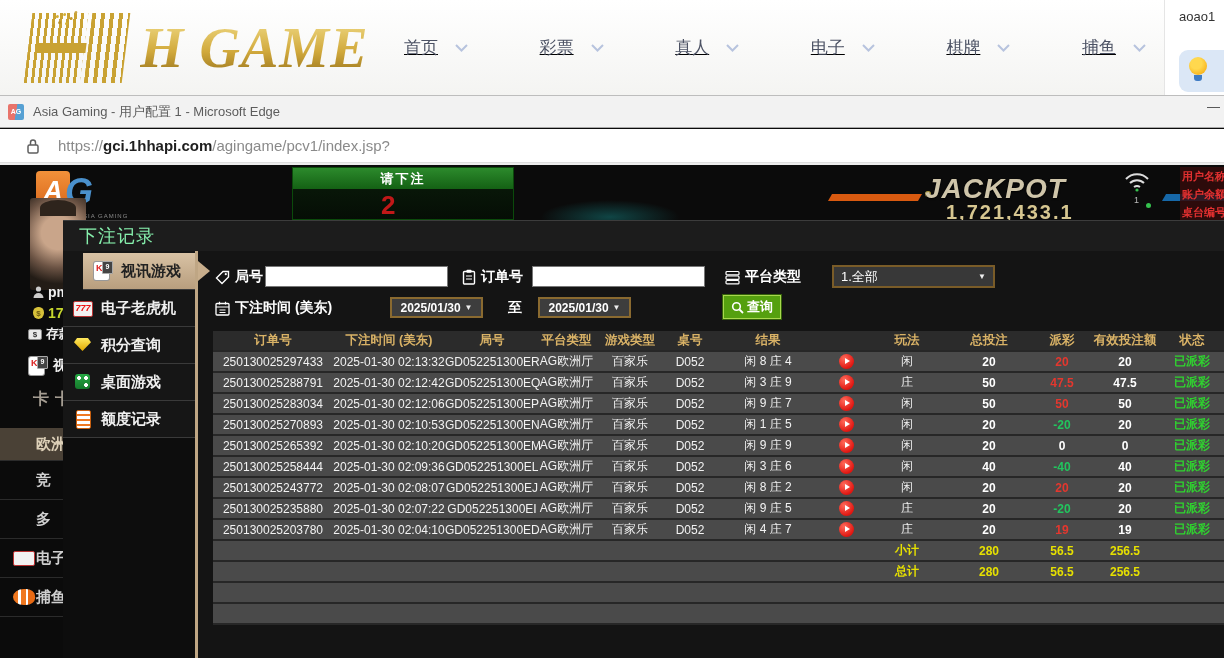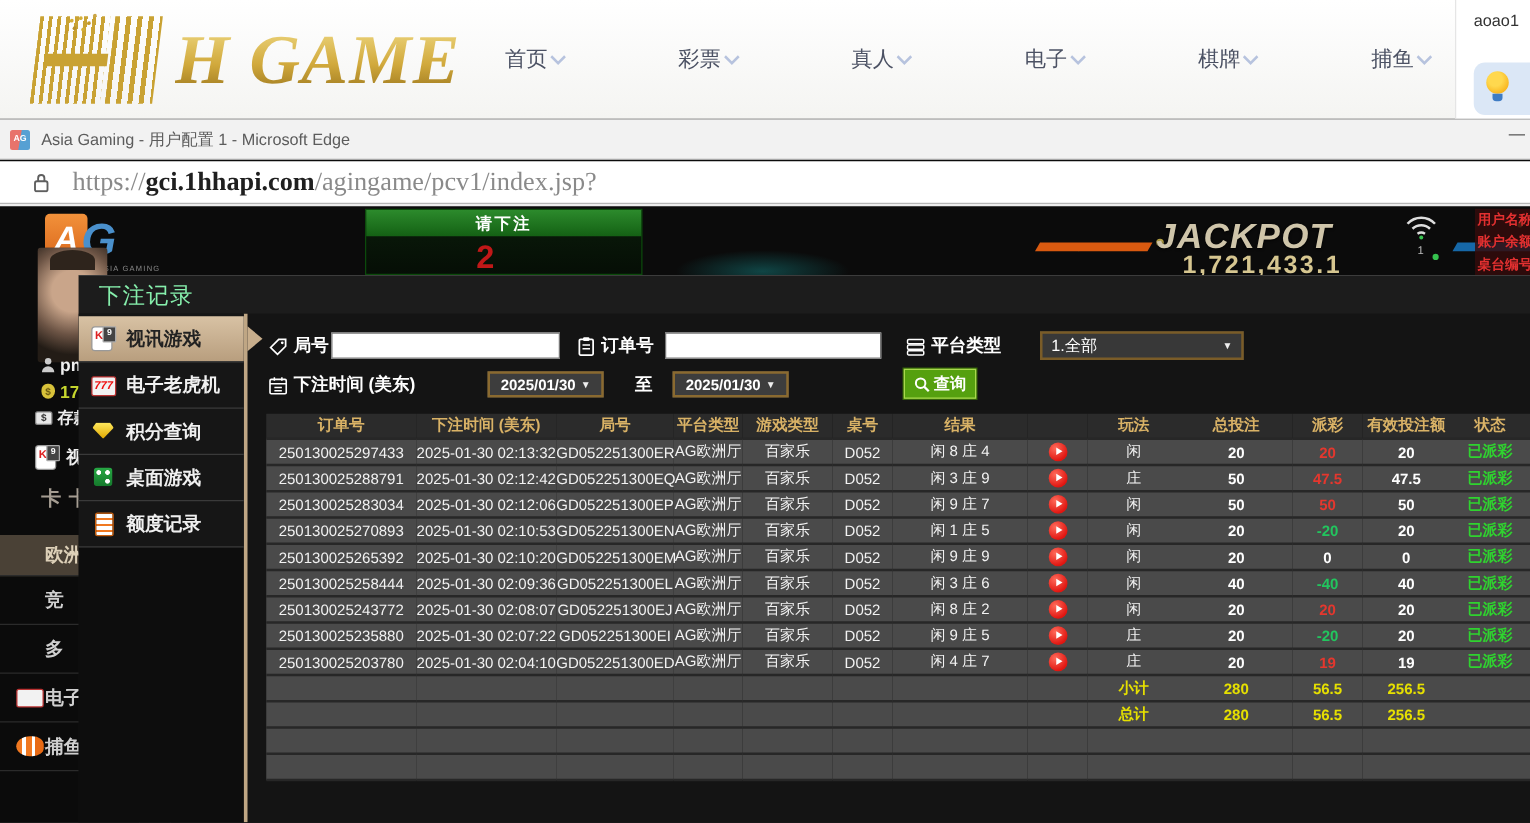--- a/index.html
+++ b/index.html
@@ -18,21 +18,21 @@
       background:repeating-linear-gradient(90deg,#c9a233 0 4px,transparent 4px 9px); }
   .logo-mark b { position:absolute; left:8px; top:30px; width:50px; height:10px; background:#c9a233; }
   .logo-dots { position:absolute; left:24px; top:2px; width:3px; height:3px; border-radius:50%; background:#d4af37;
       box-shadow:7px -2px 0 #d4af37,14px 2px 0 #c49a2c,3px 6px 0 #b8902a,10px 7px 0 #d4af37,-3px 9px 0 #c49a2c,18px -4px 0 #caa545; }
   .logo-text { font-family:"Liberation Serif", serif; font-weight:bold; font-style:italic;
       font-size:56px; letter-spacing:1px; line-height:70px;
       background:linear-gradient(#f6e493,#d1a93c 55%,#8a6614);
       -webkit-background-clip:text; background-clip:text; color:transparent; }
   .main-nav { position:absolute; left:392px; top:0; width:766px; height:95px;
       display:flex; align-items:center; justify-content:space-between; padding:0 12px; }
-  .nav-item { display:flex; align-items:center; gap:2px; cursor:pointer; }
+  .nav-item { display:flex; align-items:center; gap:17px; cursor:pointer;text-decoration:underline; }
   .nav-label { font-size:17px; color:#4c5264; }
   .right-panel { position:absolute; left:1164px; top:0; width:60px; height:95px;
       background:#fff; border-left:1px solid #e5e5e5; }
   .account-name { position:absolute; top:9px; left:14px; font-size:13px; color:#333; }
   .bulb-card { position:absolute; top:50px; left:14px; width:58px; height:42px;
       background:#dbe7f6; border-radius:9px; }
   .bulb { position:absolute; left:10px; top:7px; width:18px; height:18px; border-radius:50%;
       background:radial-gradient(circle at 40% 35%,#ffd84e 35%,#f59f00); }
   .bulb::after { content:""; position:absolute; left:5px; top:18px; width:8px; height:6px;
       background:#3f7cc4; border-radius:0 0 3px 3px; }
@@ -41,21 +41,21 @@
   .edge-titlebar { position:absolute; left:0; top:95px; width:1224px; height:33px;
       background:#f2f2f2; border-top:1px solid #bdbdbd; border-bottom:1px solid #a8a8a8;
       display:flex; align-items:center; gap:9px; padding-left:8px; }
   .favicon { width:16px; height:16px; border-radius:2px; flex:none;
       background:linear-gradient(100deg,#e8736b 48%,#56a0d3 52%);
       color:#fff; font-size:7px; font-weight:bold; text-align:center; line-height:16px; letter-spacing:0; }
   .win-title { font-size:13px; color:#5c5c5c; }
   .minimize { position:absolute; right:4px; top:3px; font-size:13px; color:#444; cursor:pointer; }
   .edge-urlbar { position:absolute; left:0; top:129px; width:1224px; height:34px; background:#fff;
       display:flex; align-items:center; gap:18px; padding-left:26px; border-bottom:1px solid #dedede; }
-  .url { font-size:21px; white-space:nowrap;font-family:Liberation Serif, serif; }
+  .url { font-size:15px; white-space:nowrap; }
   .url .dim { color:#8a8a8a; }
   .url .host { color:#1f1f1f; font-weight:bold; }
 
   
   .game { position:absolute; left:0; top:163px; width:1224px; height:495px;
       background:#0b0b0b; border-top:2px solid #ededed; overflow:hidden; }
   .bg-glow { position:absolute; left:540px; top:35px; width:140px; height:34px;
       background:radial-gradient(ellipse at center, rgba(22,140,140,.45), transparent 70%); }
   .bg-lights { position:absolute; left:925px; top:26px; width:6px; height:6px; border-radius:50%;
       background:#d8c050; box-shadow:288px -14px 0 -1px #d8c050, 298px 16px 0 -2px #38b868, -65px 6px 0 -2px #705838; opacity:.85; }
@@ -126,21 +126,21 @@
   .modal-title { height:30px; background:#1c1c1c; color:#86efac; font-size:18px;
       line-height:30px; padding-left:16px; letter-spacing:1px; }
   .modal-body { position:absolute; left:0; top:30px; right:0; bottom:0; background:#141414; }
 
   .menu { position:absolute; left:0; top:0; width:135px; bottom:0;
       border-right:3px solid #bfa684; display:flex; flex-direction:column; }
   .menu-items { background:#161616; padding-top:2px; }
   .menu-item { position:relative; height:37px; border-bottom:1px solid #3a3a3a;
       display:flex; align-items:center; gap:8px; padding-left:10px;
       color:#f0f0f0; font-size:15px; font-weight:bold; cursor:pointer; }
-  .menu-item.selected { background:linear-gradient(#d8c2a4,#b89e7e); color:#222; }
+  .menu-item.selected { background:linear-gradient(#d8c2a4,#b89e7e); color:#222;margin-left:20px; }
   .menu-item.selected::after { content:""; position:absolute; right:-15px; top:50%; margin-top:-10px;
       border-top:10px solid transparent; border-bottom:10px solid transparent; border-left:12px solid #c8ae8c; }
   .menu-rest { flex:1; background:rgba(12,12,12,.78); }
 
   .mi { position:relative; width:20px; height:20px; flex:none; }
   .mi-cards::before { content:"K"; position:absolute; left:1px; top:1px; width:13px; height:17px;
       background:#fff; border-radius:2px; box-shadow:0 0 0 1px #999;
       color:#d22; font-size:9px; font-weight:bold; padding:1px 0 0 2px; }
   .mi-cards::after { content:"9"; position:absolute; right:0; top:0; width:9px; height:11px;
       background:#444; border:1px solid #aaa; border-radius:1px; color:#fff; font-size:7px; text-align:center; line-height:10px; }

